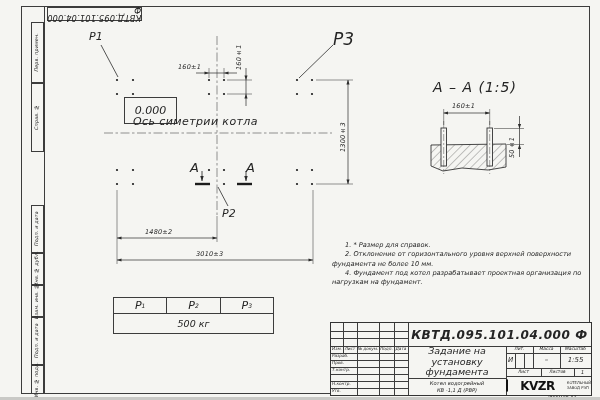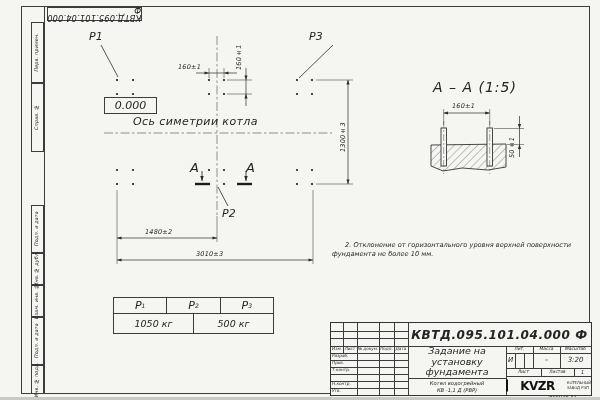--- a/index.html
+++ b/index.html
@@ -165,24 +165,24 @@
         <line x1="494" y1="128.5" x2="524" y2="128.5" stroke-width="0.5"></line>
         <line x1="507" y1="144.5" x2="524" y2="144.5" stroke-width="0.5"></line>
         <line x1="519.5" y1="128.5" x2="519.5" y2="144.5"></line>
         <line x1="519.5" y1="116" x2="519.5" y2="128.5" marker-end="url(#arr)"></line>
         <line x1="519.5" y1="157" x2="519.5" y2="144.5" marker-end="url(#arr)"></line>
       </g>
     </g>
   </svg>
 
   <div class="t" style="left:89px;top:31px;font-size:11px">P1</div>
-  <div class="t" style="left:309px;top:31px;font-size:11px">P3</div>
+  <div class="t" style="left:333px;top:31px;font-size:17px">P3</div>
   <div class="t" style="left:222px;top:208px;font-size:11px">P2</div>
 
-  <div class="box cell" style="left:104px;top:97px;width:53px;height:17px;border-width:0.9px">
+  <div class="box cell" style="left:124px;top:97px;width:53px;height:27px;border-width:0.9px">
     <span style="font-size:11px">0.000</span>
   </div>
   <div class="t" style="left:133px;top:116px;font-size:11px;letter-spacing:.4px">Ось симетрии котла</div>
 
   <div class="t" style="left:190px;top:161px;font-size:13px">А</div>
   <div class="t" style="left:246px;top:161px;font-size:13px">А</div>
 
   <div class="t dim" style="left:178px;top:64px">160±1</div>
   <div class="vdim" style="left:236px;top:44px;height:26px">160±1</div>
   <div class="vdim" style="left:340px;top:112px;height:40px">1300±3</div>
@@ -202,27 +202,28 @@
       <div class="c">
         <span>P</span>
           <sub>2</sub>
         </div>
       <div class="c">
         <span>P</span>
           <sub>3</sub>
         </div>
     </div>
     <div class="row vrow">
-      <div class="c">1050 кг</div>
       <div class="c">500 кг</div>
     </div>
   </div>
 
   <div id="notes">
+    <p>1. * Размер для справок.</p>
     <p>2. Отклонение от горизонтального уровня верхней поверхности фундамента не более 10 мм.</p>
+    <p>4. Фундамент под котел разрабатывает проектная организация по нагрузкам на фундамент.</p>
   </div>
 
   <div id="tb">
 
     <div class="vl" style="left:12px;top:0;height:30px"></div>
     <div class="vl" style="left:26px;top:0;height:72px"></div>
     <div class="vl" style="left:48px;top:0;height:72px"></div>
     <div class="vl" style="left:63px;top:0;height:72px"></div>
     <div class="vl" style="left:77px;top:0;height:72px"></div>
     <div class="vl" style="left:175px;top:23px;height:49px"></div>
@@ -271,21 +272,21 @@
     <div class="cell" style="left:77px;top:55px;width:98px;height:17px;flex-direction:column;font-size:5.2px;line-height:1.25">
       <span>Котел водогрейный</span>
       <span>КВ -1,1 Д  (РВР)</span>
     </div>
 
     <div class="cell" style="left:175px;top:23px;width:27px;height:7px;font-size:4.4px">Лит.</div>
     <div class="cell" style="left:202px;top:23px;width:27px;height:7px;font-size:4.4px">Масса</div>
     <div class="cell" style="left:229px;top:23px;width:31px;height:7px;font-size:4.4px">Масштаб</div>
     <div class="cell" style="left:175px;top:30px;width:9px;height:15px;font-size:7px">И</div>
     <div class="cell" style="left:202px;top:30px;width:27px;height:15px;font-size:7px">–</div>
-    <div class="cell" style="left:229px;top:30px;width:31px;height:15px;font-size:7px">3:20</div>
+    <div class="cell" style="left:229px;top:30px;width:31px;height:15px;font-size:7px">1:55</div>
 
     <div class="cell" style="left:175px;top:45px;width:35px;height:8px;font-size:4.4px">Лист</div>
     <div class="cell" style="left:210px;top:45px;width:33px;height:8px;font-size:4.4px">Листов</div>
     <div class="cell" style="left:243px;top:45px;width:17px;height:8px;font-size:5px">1</div>
 
     <div class="cell" style="left:175px;top:53px;width:85px;height:19px;gap:12px;font-style:normal">
       <span class="logoGlyph"></span>
       <span style="font-weight:bold;font-size:12px;letter-spacing:-.5px;color:#111">KVZR</span>
       <span style="display:flex;flex-direction:column;font-size:3.7px;line-height:1.2;color:#222">
         <span>КОТЕЛЬНЫЙ</span>

